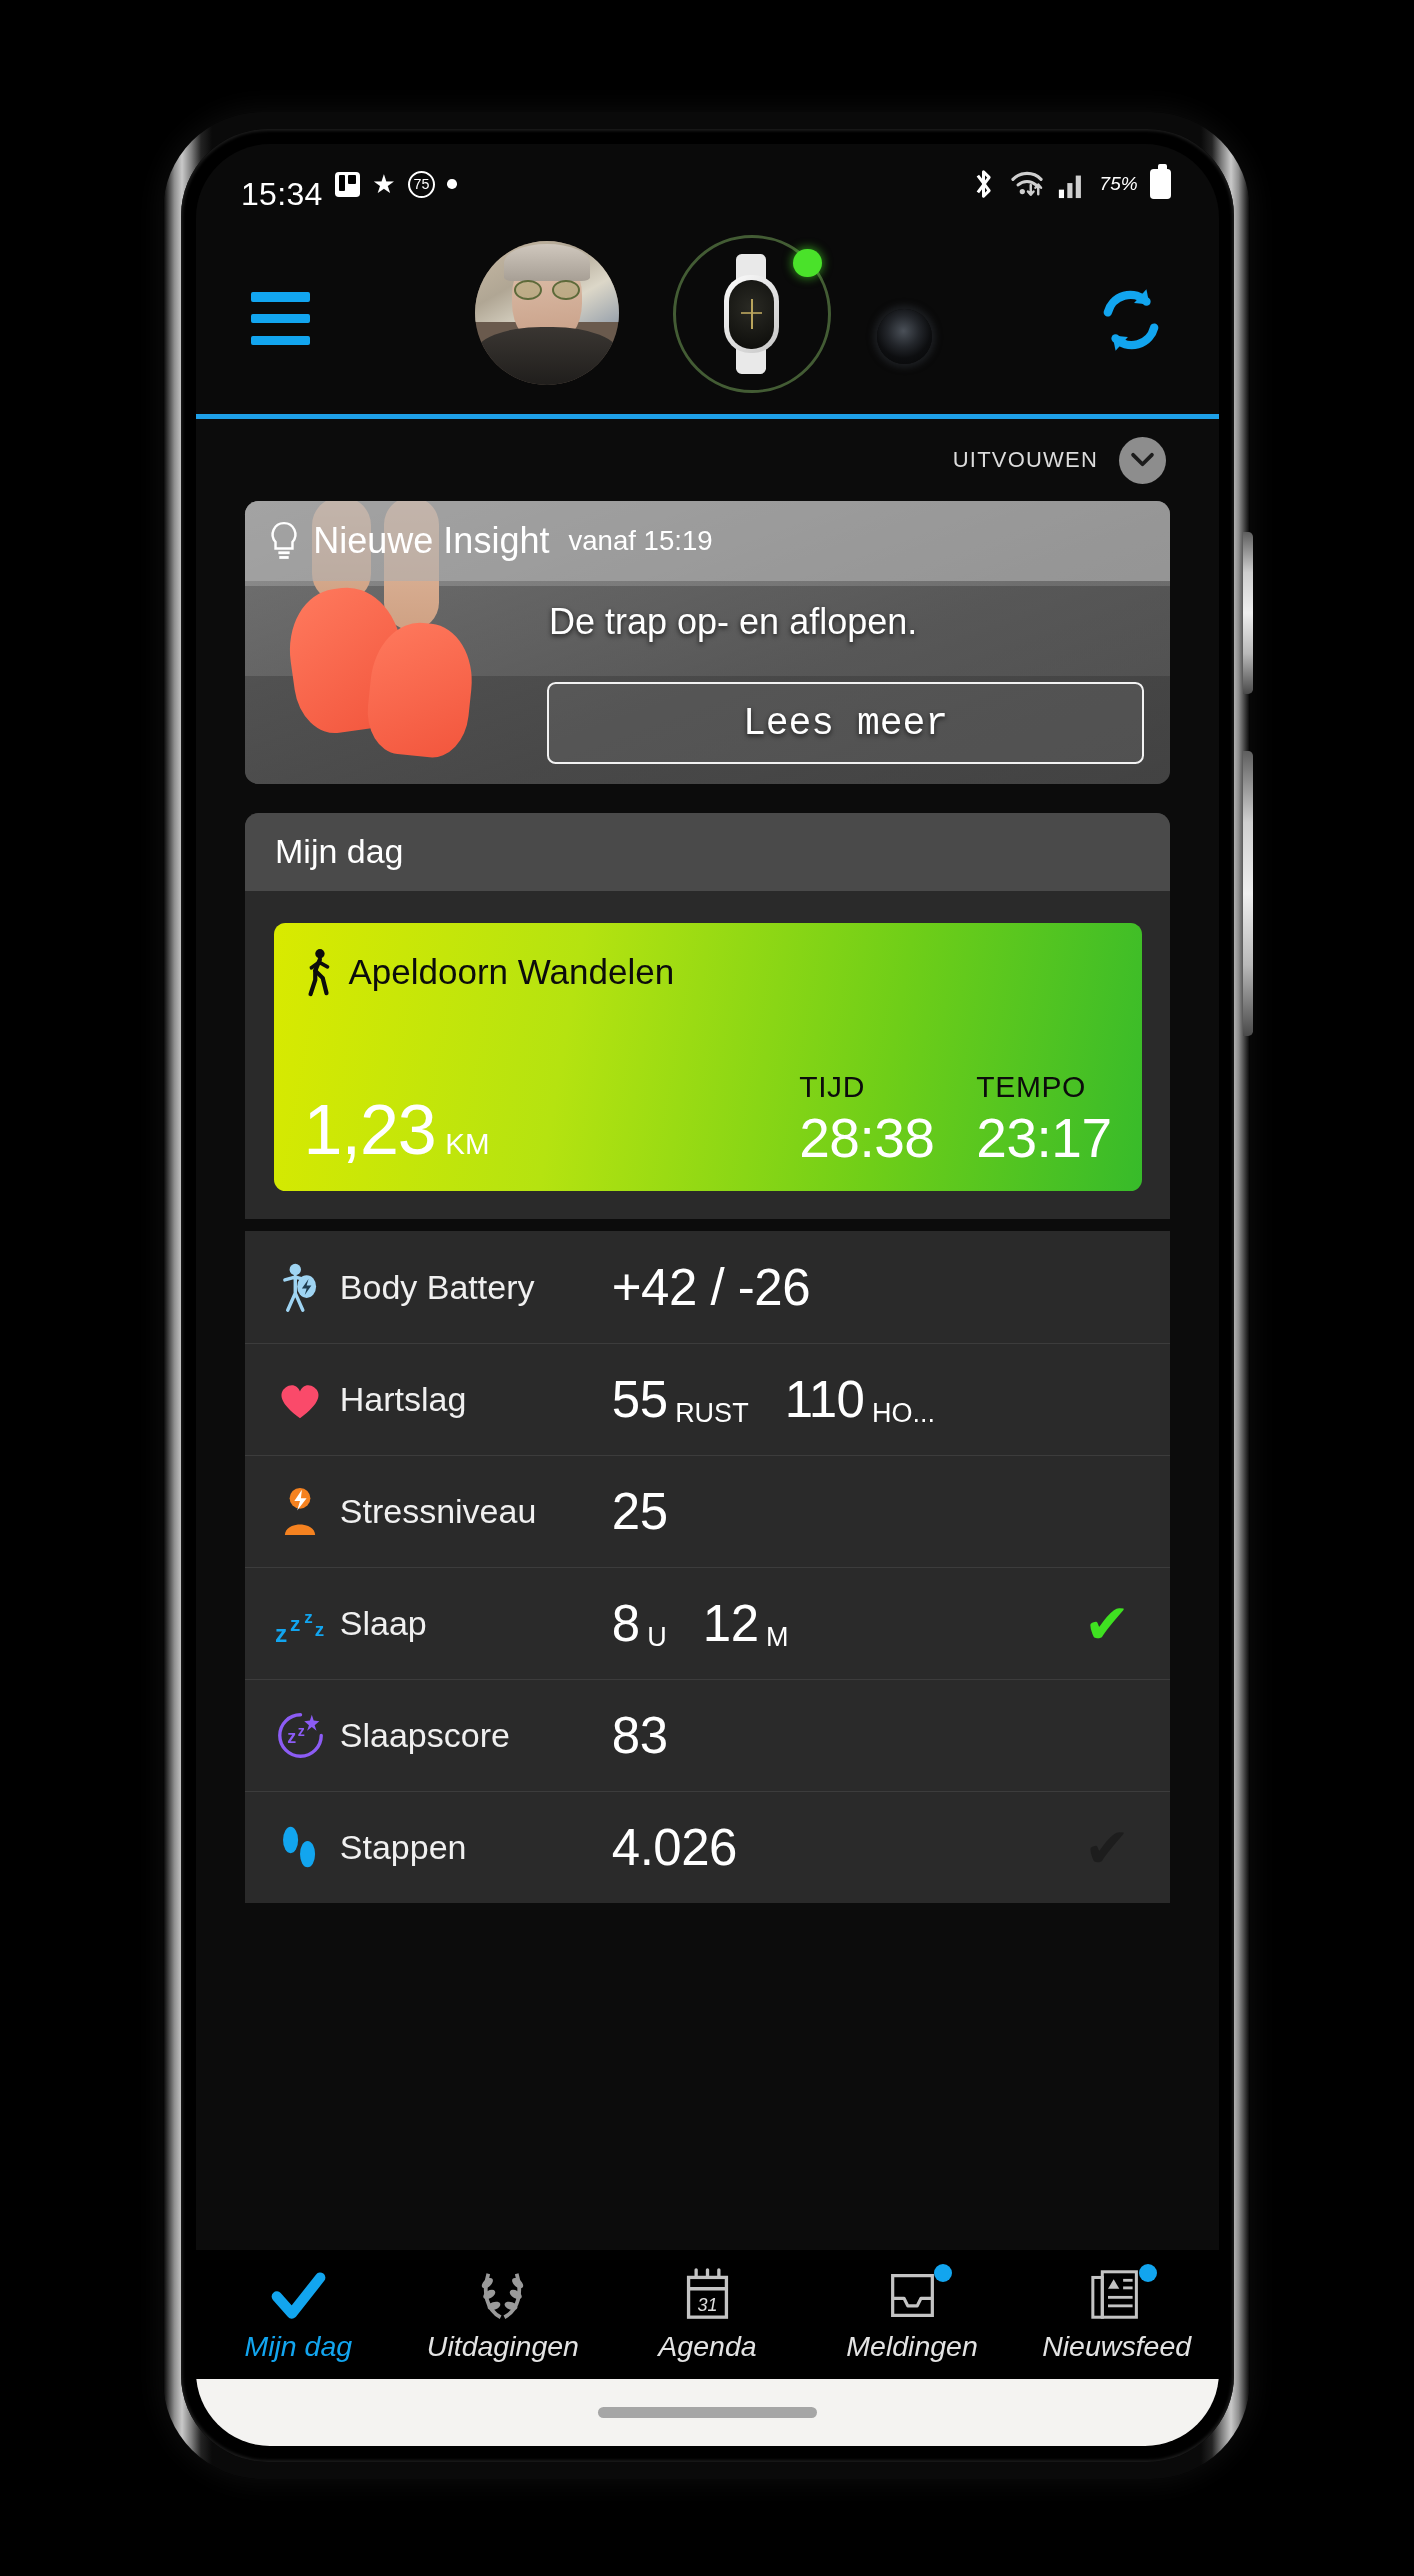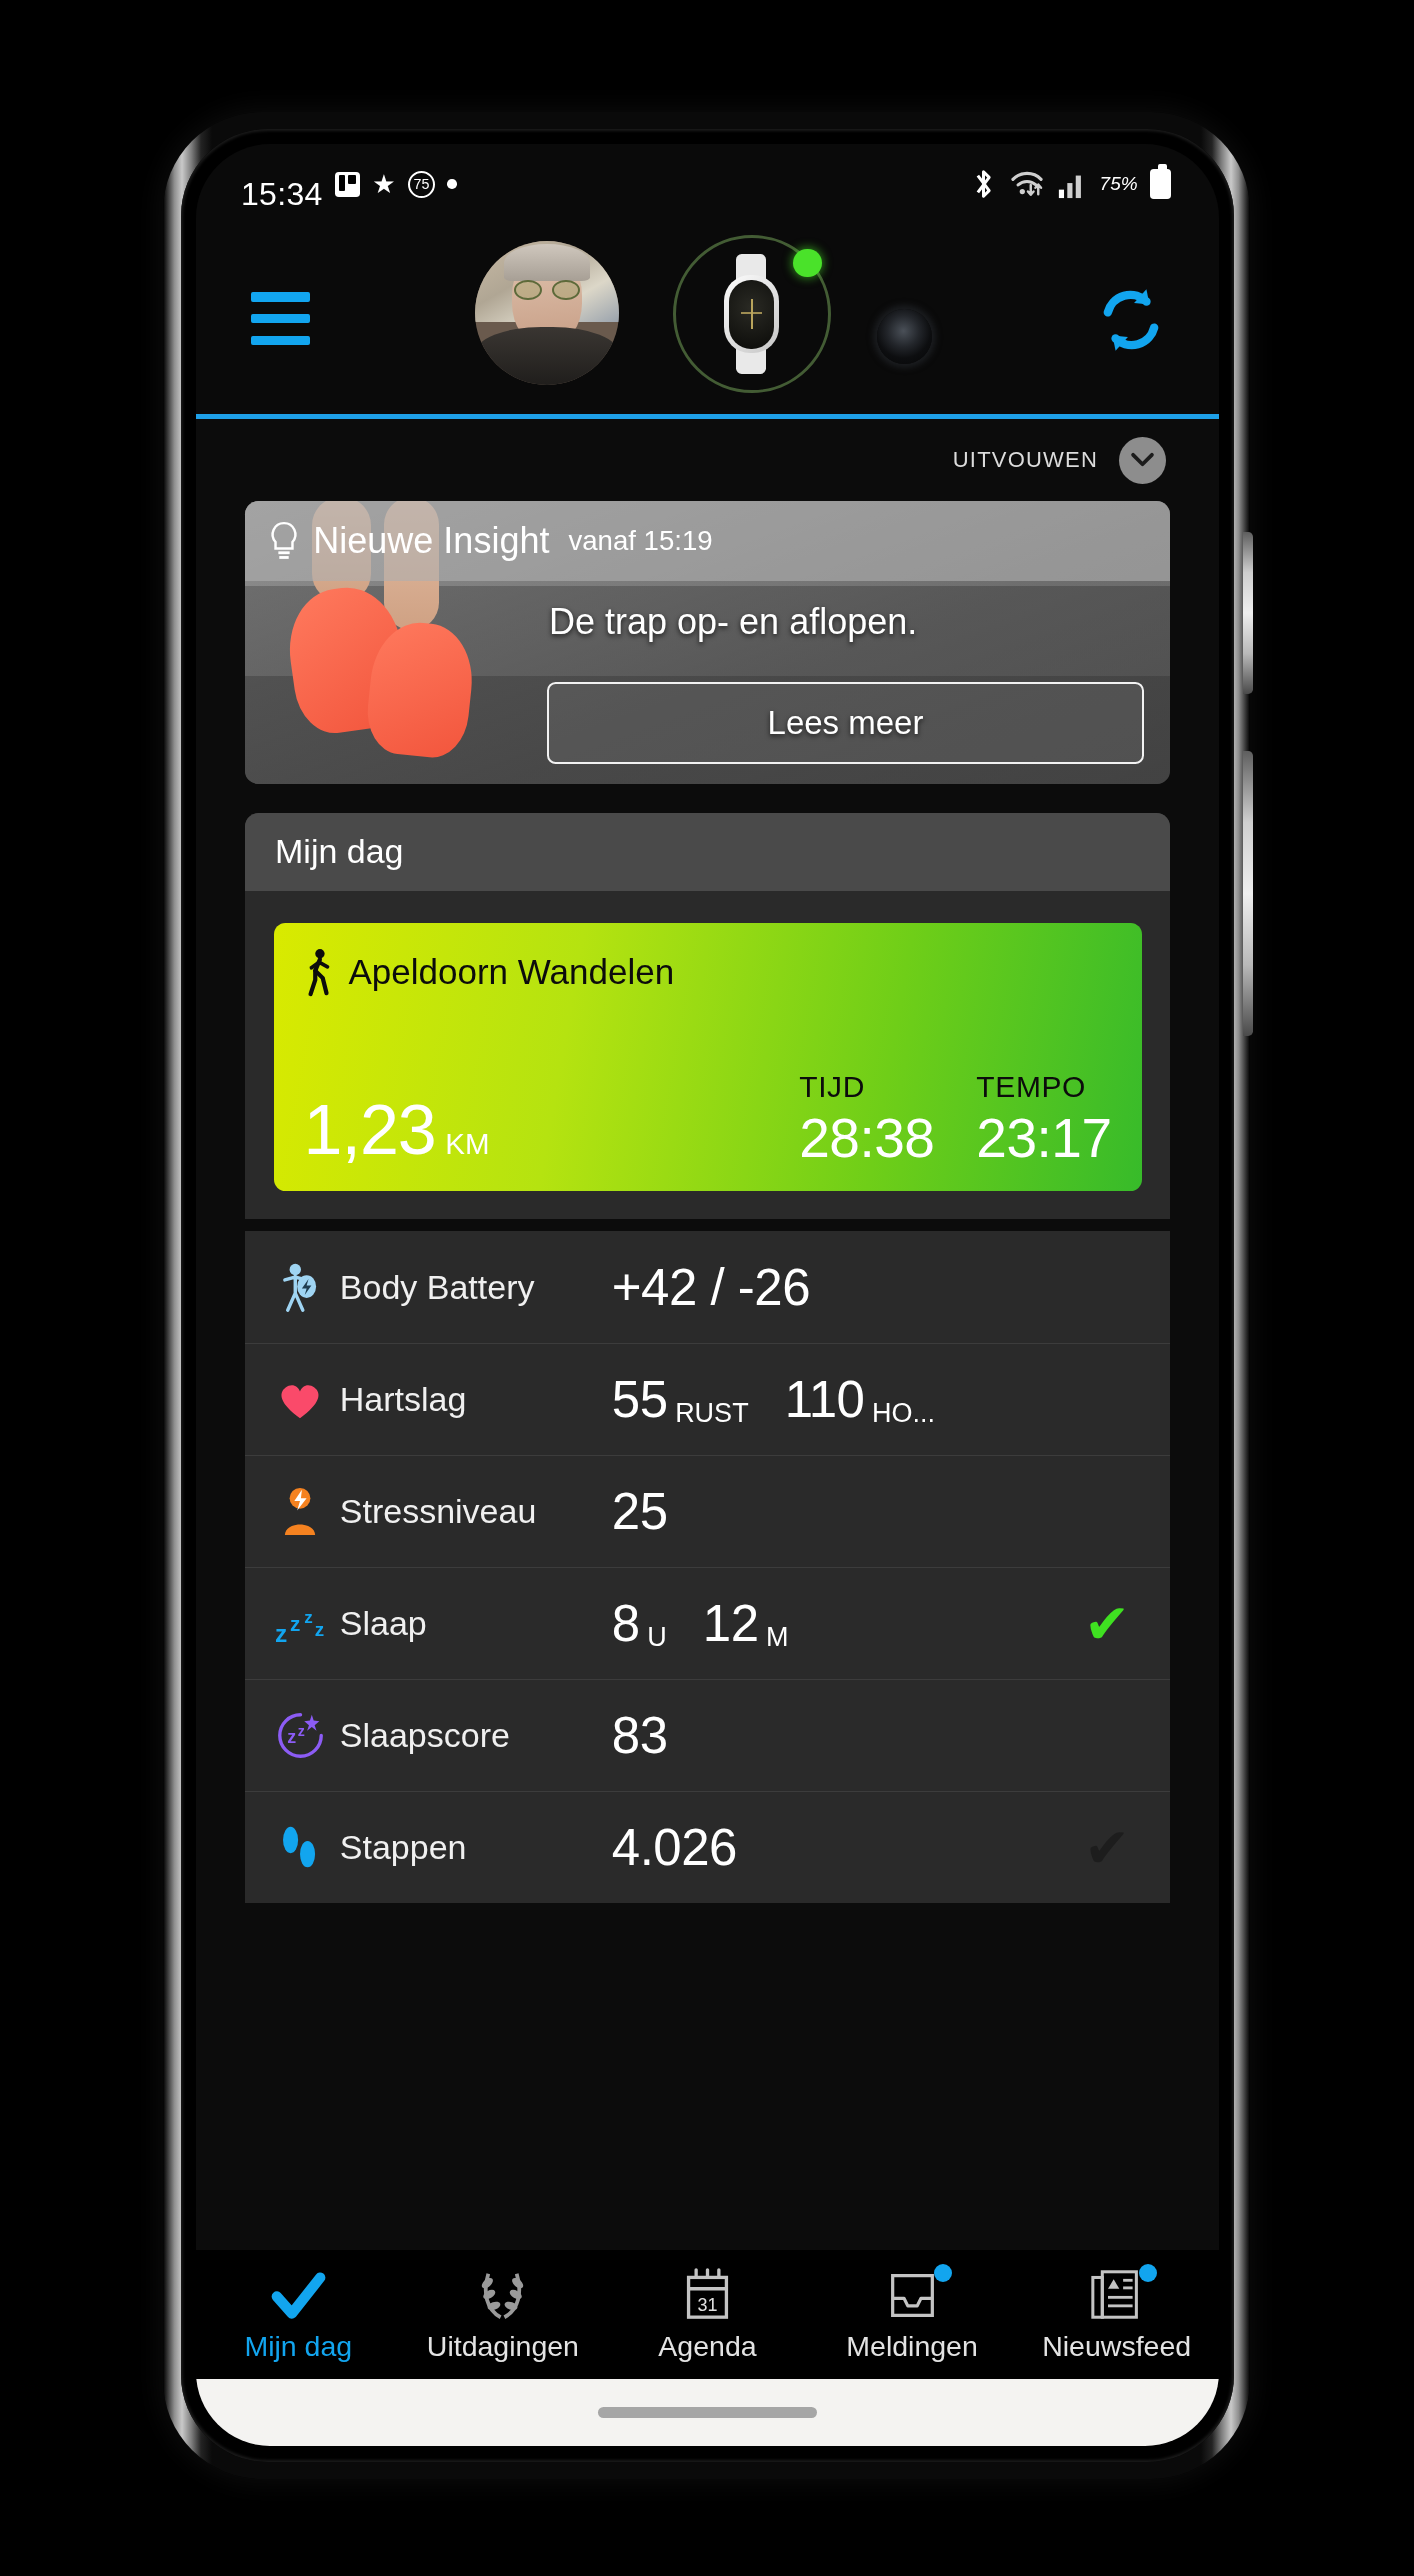--- a/index.html
+++ b/index.html
@@ -137,22 +137,22 @@
 
   .insight-head{ position:absolute; left:0; top:0; width:100%; height:80px;
     background:rgba(175,175,175,.62); display:flex; align-items:center; padding-left:23px; gap:13.3px; }
   .bulb{ width:32px; height:42px; position:relative; }
   .insight-title{ color:#fff; font-size:36px; }
   .insight-time{ color:#fff; font-size:27.6px; margin-left:5.7px; }
   .insight-text{ position:absolute; left:304px; top:100px; width:589px; color:#fff; font-size:36px;
                  text-align:left; text-shadow:0 1.9px 4.8px rgba(0,0,0,.75); }
   .lees-meer{ position:absolute; left:302px; top:181px; width:597px; height:82px;
     border:2.4px solid #f2f2f2; border-radius:8.6px; background:rgba(120,120,120,.28);
-    display:flex; align-items:center; justify-content:center; color:#fff; font-size:33px;
-    text-shadow:0 1.9px 4.8px rgba(0,0,0,.7); cursor:pointer; }
+    display:flex; align-items:center; justify-content:center; color:#fff; font-size:38px;
+    text-shadow:0 1.9px 4.8px rgba(0,0,0,.7); cursor:pointer;font-family:Liberation Mono, monospace; }
 
   
   .mijndag{ margin:28.5px 49px 0; border-radius:13.3px 13.3px 0 0; overflow:hidden; background:#2a2a2a; }
   .mijndag-head{ height:78px; background:#4a4a4a; display:flex; align-items:center; padding-left:30px; }
   .mijndag-head span{ color:#fff; font-size:34px; }
 
   .activity-wrap{ padding:32px 28.5px 28.5px; }
   .activity{ height:268px; border-radius:11.4px;
              background:linear-gradient(100deg,#d9ea00 0%,#b5e310 34%,#6fce18 70%,#37bb2a 100%);
              position:relative; padding:25px 30px; }
@@ -181,21 +181,21 @@
   .m-gap{ width:36px; }
   .m-check{ position:absolute; right:40px; top:50%; transform:translateY(-50%); font-size:55px; line-height:1; }
   .m-check.green{ color:#3fe021; }
   .m-check.dark{ color:#1d1d1d; }
 
   
   .bottomnav{
     position:absolute; left:0; bottom:67px; width:1023px; height:129px; background:#000;
     display:flex; align-items:center; z-index:5;
   }
-  .nav-item{ flex:1; display:flex; flex-direction:column; align-items:center; gap:8.6px; cursor:pointer; position:relative; }
+  .nav-item{ flex:1; display:flex; flex-direction:column; align-items:center; gap:8.6px; cursor:pointer; position:relative;font-style:italic; }
   .nav-ico{ height:55px; display:flex; align-items:flex-end; justify-content:center; position:relative; }
   .nav-lbl{ font-size:28.5px; color:#e3e3e3; }
   .nav-item.active .nav-lbl{ color:#12a5ef; }
   .badge{ position:absolute; right:-12.4px; top:-1.9px; width:18px; height:18px; border-radius:50%; background:#12a5ef; }
 
   .gesturebar{ position:absolute; left:0; bottom:0; width:1023px; height:67px;
     background:#f4f3f1; display:flex; align-items:center; justify-content:center; z-index:6; }
   .gesture-pill{ width:219px; height:11.4px; border-radius:5.7px; background:#a6a6a6; }
 </style>
 </head>

